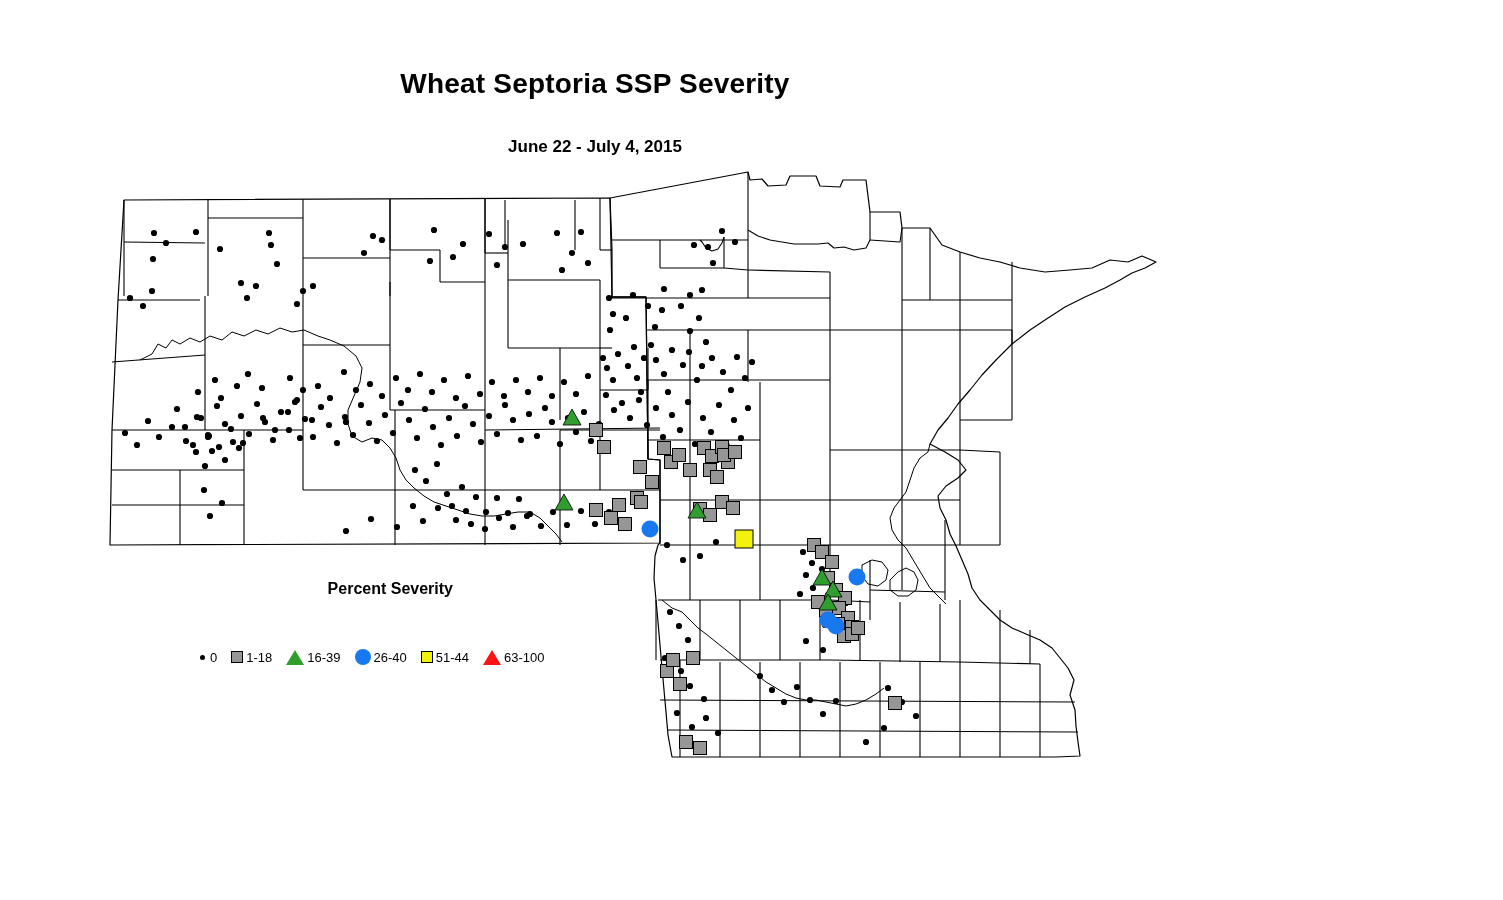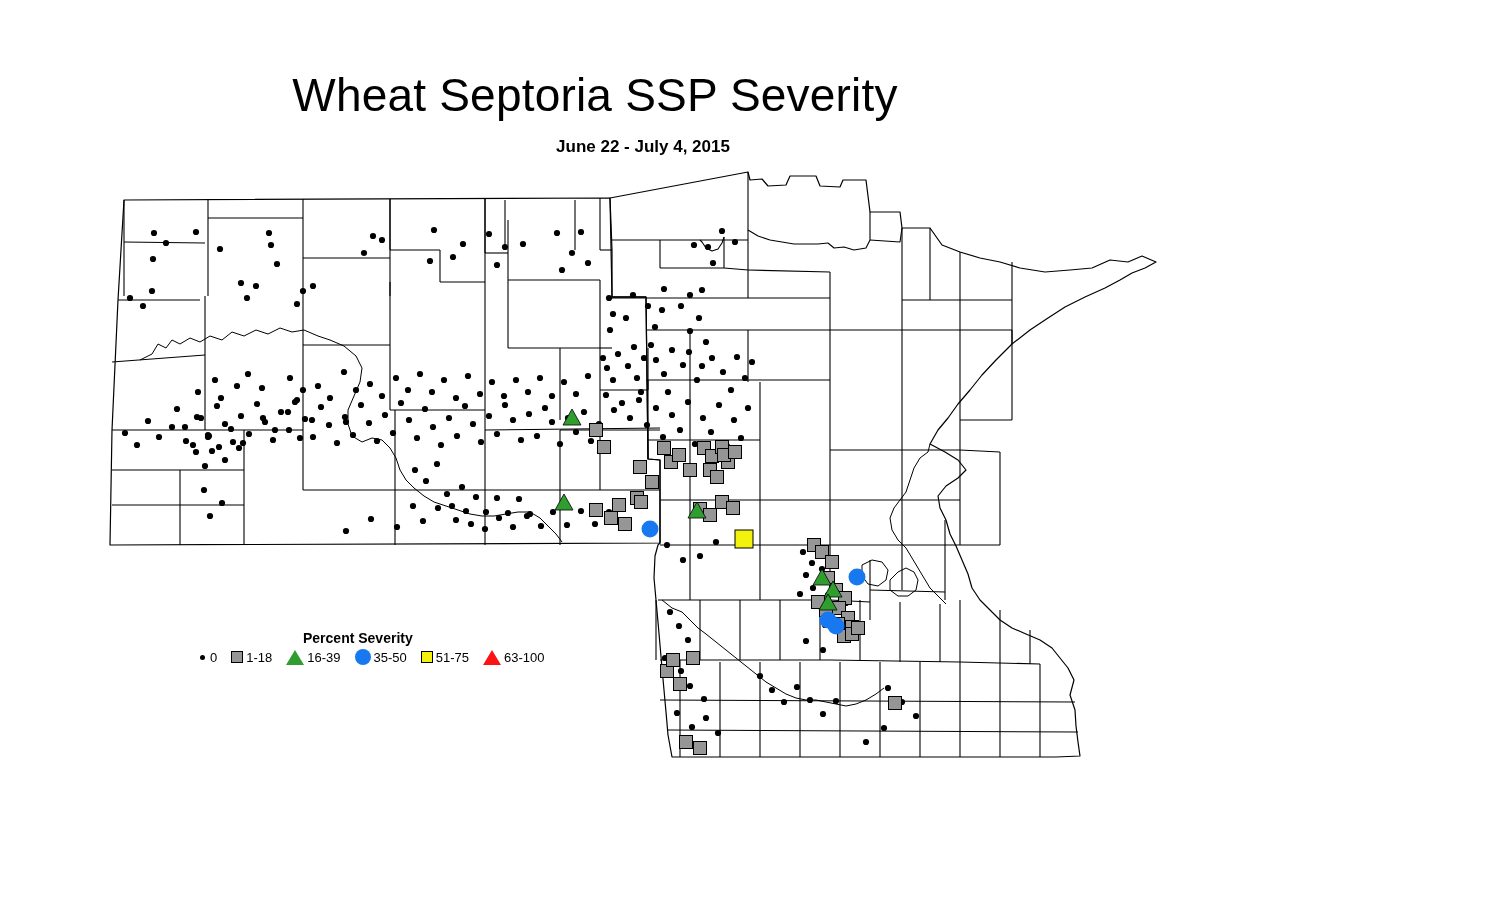--- a/index.html
+++ b/index.html
@@ -17,51 +17,50 @@
     width: 1503px;
     height: 900px;
     background: #ffffff;
   }
   #title {
     position: absolute;
     left: 0;
     top: 68px;
     width: 1190px;
     text-align: center;
-    font-size: 46px;
-    font-weight: normal;
+    font-size: 28px;
+    font-weight: bold;
     color: #000000;
     letter-spacing: 0.2px;
   }
   #subtitle {
     position: absolute;
     left: 0;
     top: 137px;
     width: 1190px;
     text-align: center;
     font-size: 17px;
     font-weight: bold;
     color: #000000;
-    padding-left: 48px;
   }
   #map-wrap {
     position: absolute;
     left: 0;
     top: 0;
     width: 1503px;
     height: 900px;
   }
   #map-svg { display: block; }
   .legend-title {
     position: absolute;
     left: 303px;
-    top: 630px;
+    top: 580px;
     width: 150px;
-    text-align: left;
-    font-size: 14px;
+    text-align: right;
+    font-size: 16px;
     font-weight: bold;
     color: #000000;
   }
   #legend-row {
     position: absolute;
     left: 200px;
     top: 646px;
     display: flex;
     align-items: center;
     height: 22px;
@@ -683,26 +682,26 @@
       <span class="lg-label">1-18</span>
     </div>
 
     <div class="legend-entry">
       <span class="sym sym-tri"></span>
       <span class="lg-label">16-39</span>
     </div>
 
     <div class="legend-entry">
       <span class="sym sym-circle"></span>
-      <span class="lg-label">35-50</span>
+      <span class="lg-label">26-40</span>
     </div>
 
     <div class="legend-entry">
       <span class="sym sym-square yellow"></span>
-      <span class="lg-label">51-75</span>
+      <span class="lg-label">51-44</span>
     </div>
 
     <div class="legend-entry">
       <span class="sym sym-tri red"></span>
       <span class="lg-label">63-100</span>
     </div>
 
   </div>
 </div>
 

